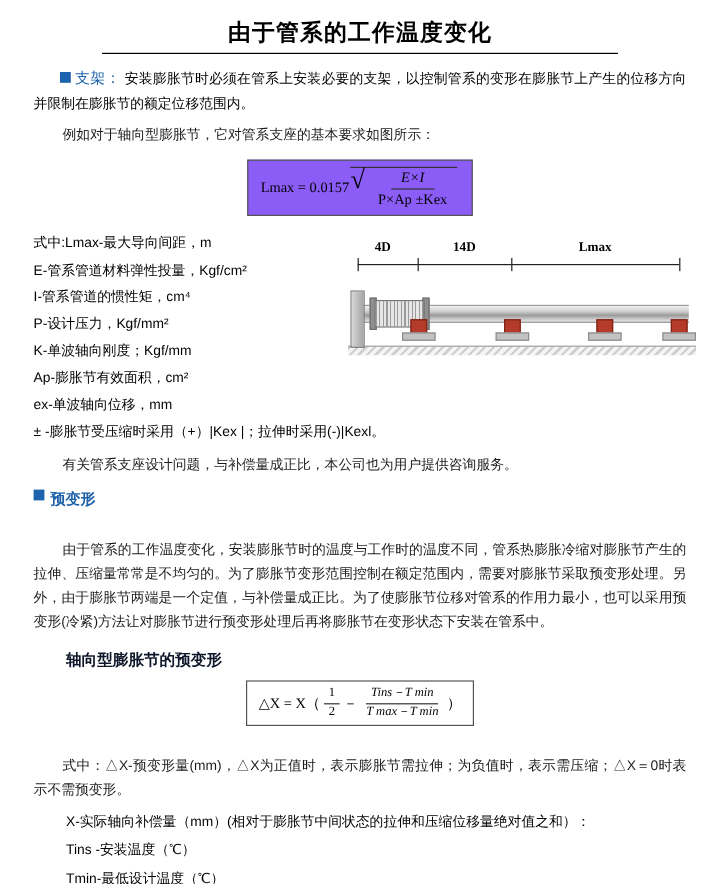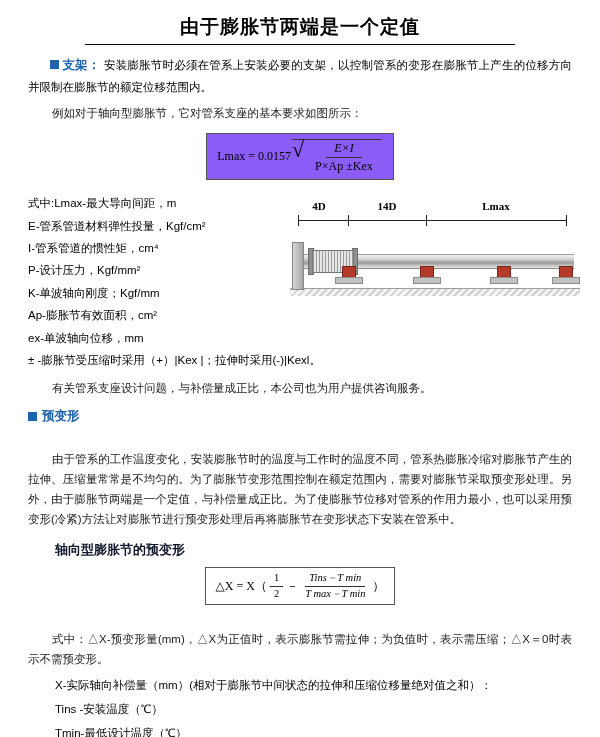--- a/index.html
+++ b/index.html
@@ -46,38 +46,37 @@
   .indent {
     text-indent: 24px;
     margin-top: 24px;
   }
   .sec-head {
     font-size: 12.5px;
     font-weight: bold;
     color: #1a5fa8;
     margin: 10px 28px 2px 28px;
     display: flex;
-    align-items: center;
     gap: 5px;
   }
   .blue-square {
     display: inline-block;
     width: 9px;
     height: 9px;
     background: #1d63ad;
     flex: none;
   }
   .para-with-head {
     margin: 8px 28px 0 28px;
     font-size: 11.5px;
     line-height: 1.75;
     text-align: justify;
   }
   .para-with-head .lead {
-    font-weight: bold;
+    font-weight: normal;
     color: #1d63ad;
     font-size: 12.5px;
     margin-top: 12px;
   }
   .sub-head {
     font-size: 13px;
     font-weight: bold;
     color: #0f172a;
     margin: 12px 0 6px 55px;
     font-family: "DejaVu Sans", sans-serif;
@@ -278,21 +277,21 @@
     font-size: 11.5px;
     line-height: 1.95;
   }
   .listline.tight { margin-top: 2px; }
 </style>
 </head>
 <body>
 
 <div class="page">
 
-  <div class="title">由于膨胀节两端是一个定值</div>
+  <div class="title">由于管系的工作温度变化</div>
   <div class="title-rule"></div>
 
   <div class="para-with-head">
     <span style="display:inline-block;width:22px;"></span><span class="blue-square"></span>
     <span class="lead">支架：</span>
     <span>安装膨胀节时必须在管系上安装必要的支架，以控制管系的变形在膨胀节上产生的位移方向并限制在膨胀节的额定位移范围内。</span>
   </div>
 
   <div class="body-text indent" style="margin-top:6px;">例如对于轴向型膨胀节，它对管系支座的基本要求如图所示：</div>
 

